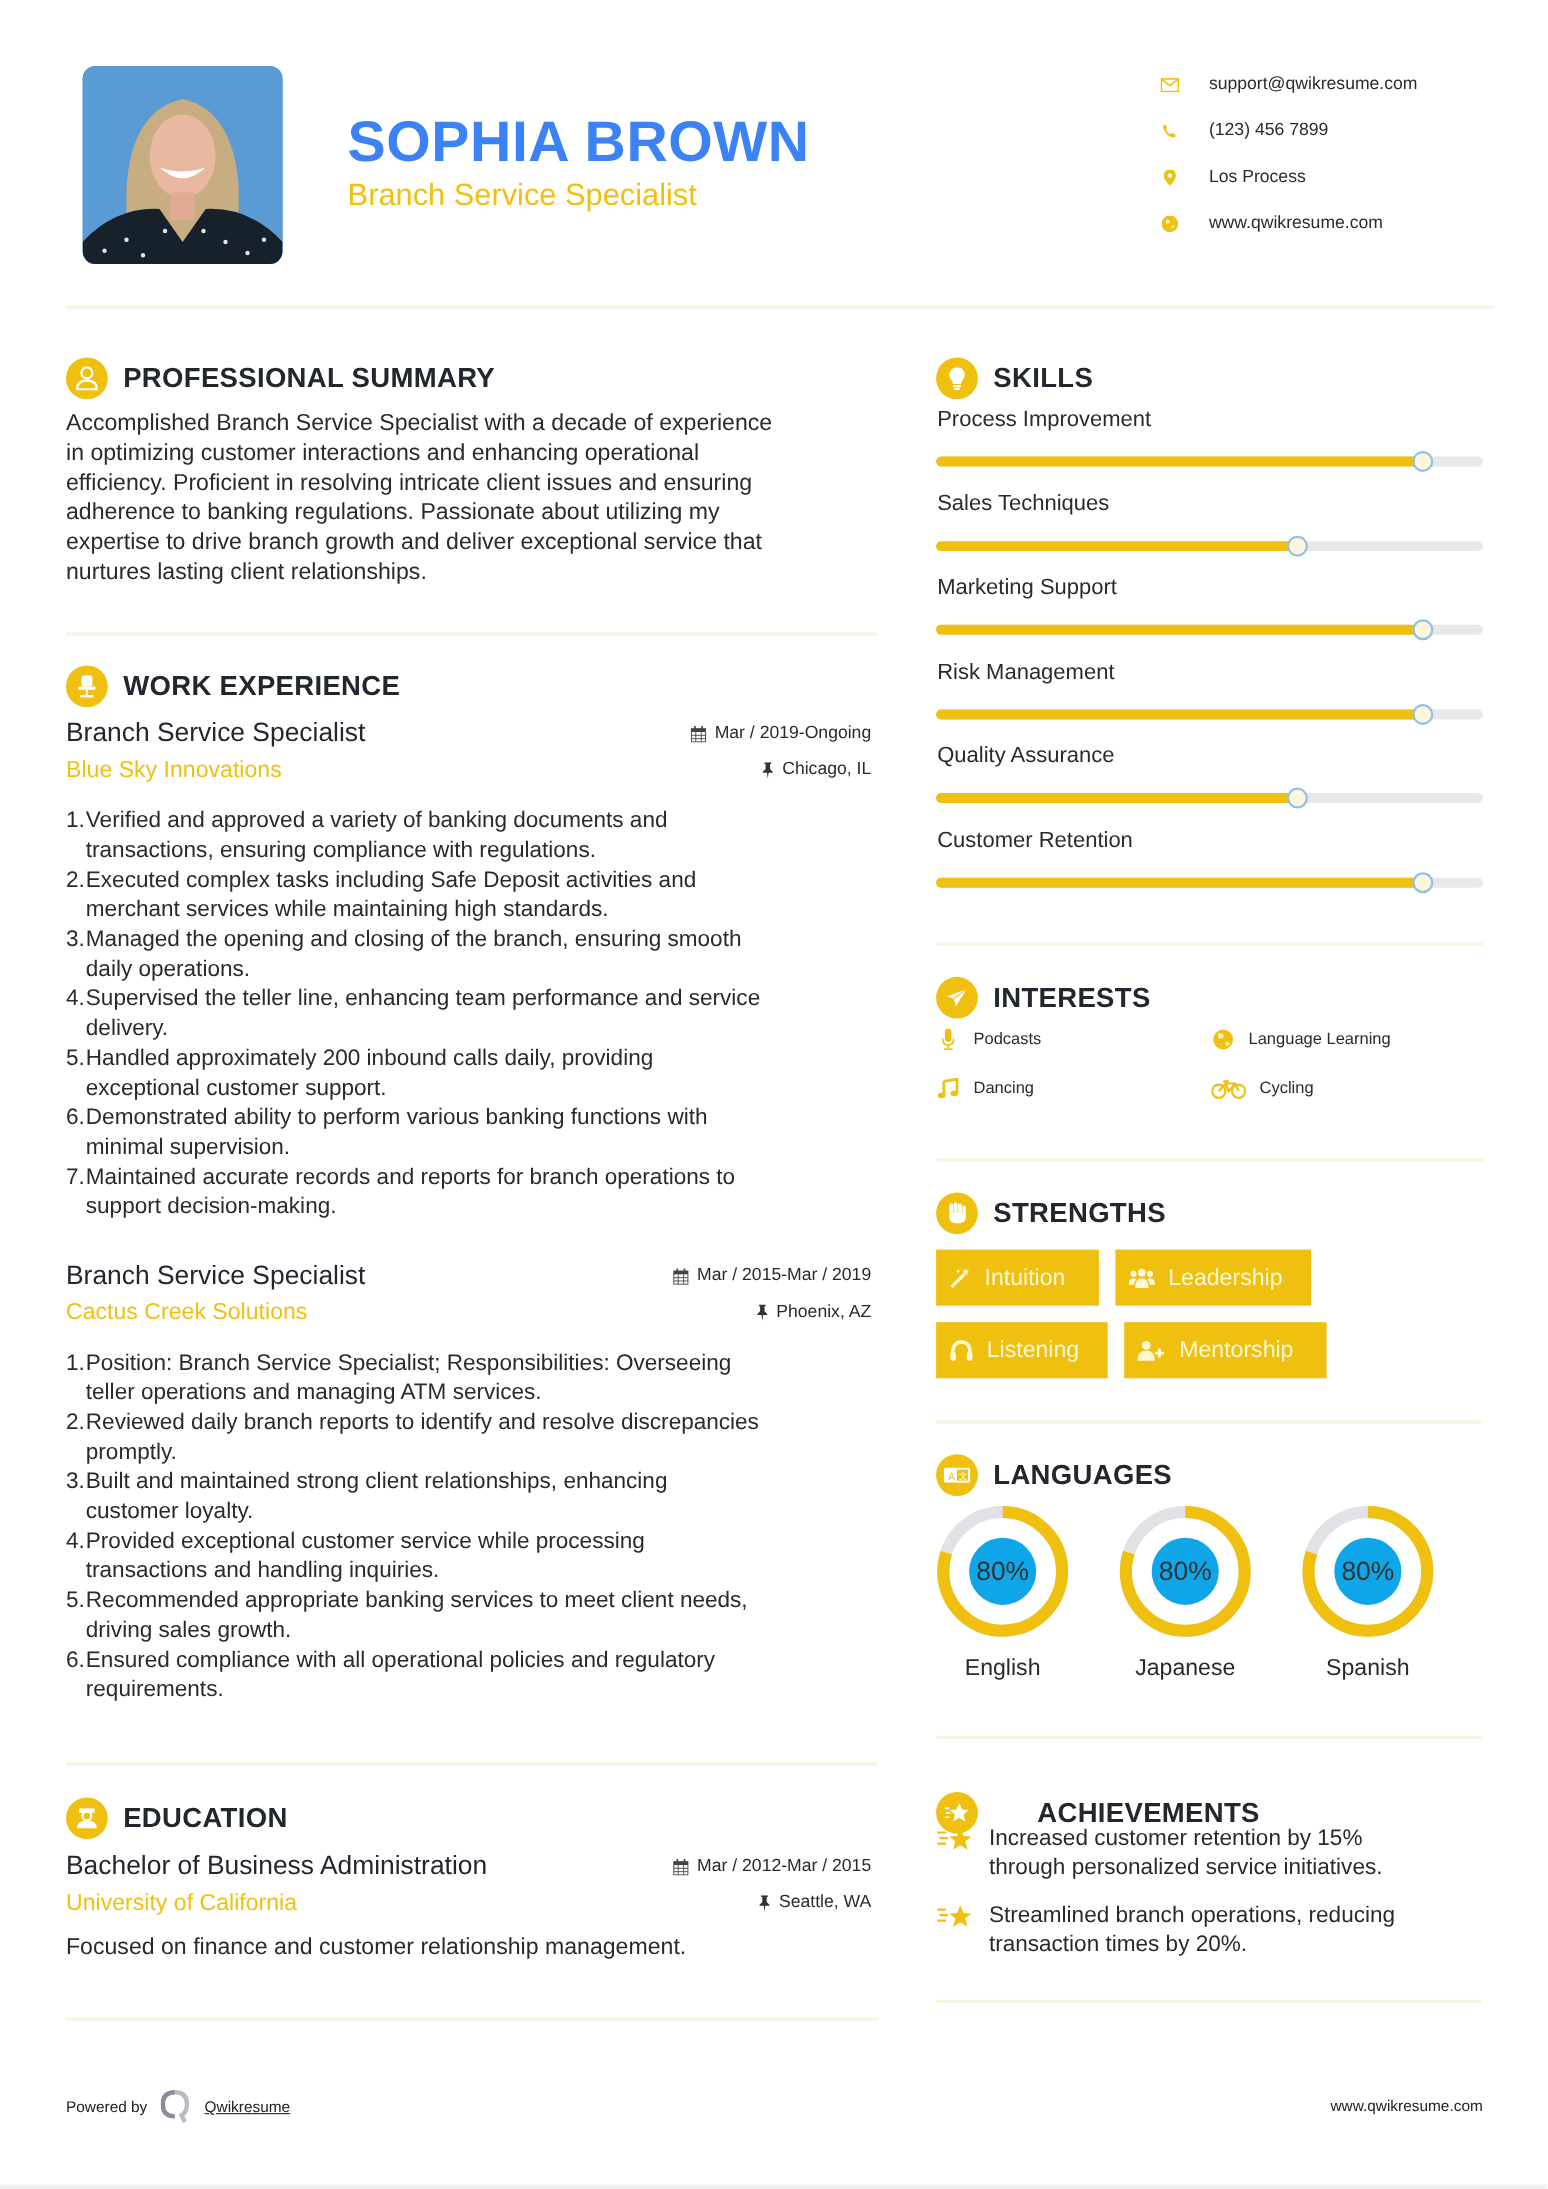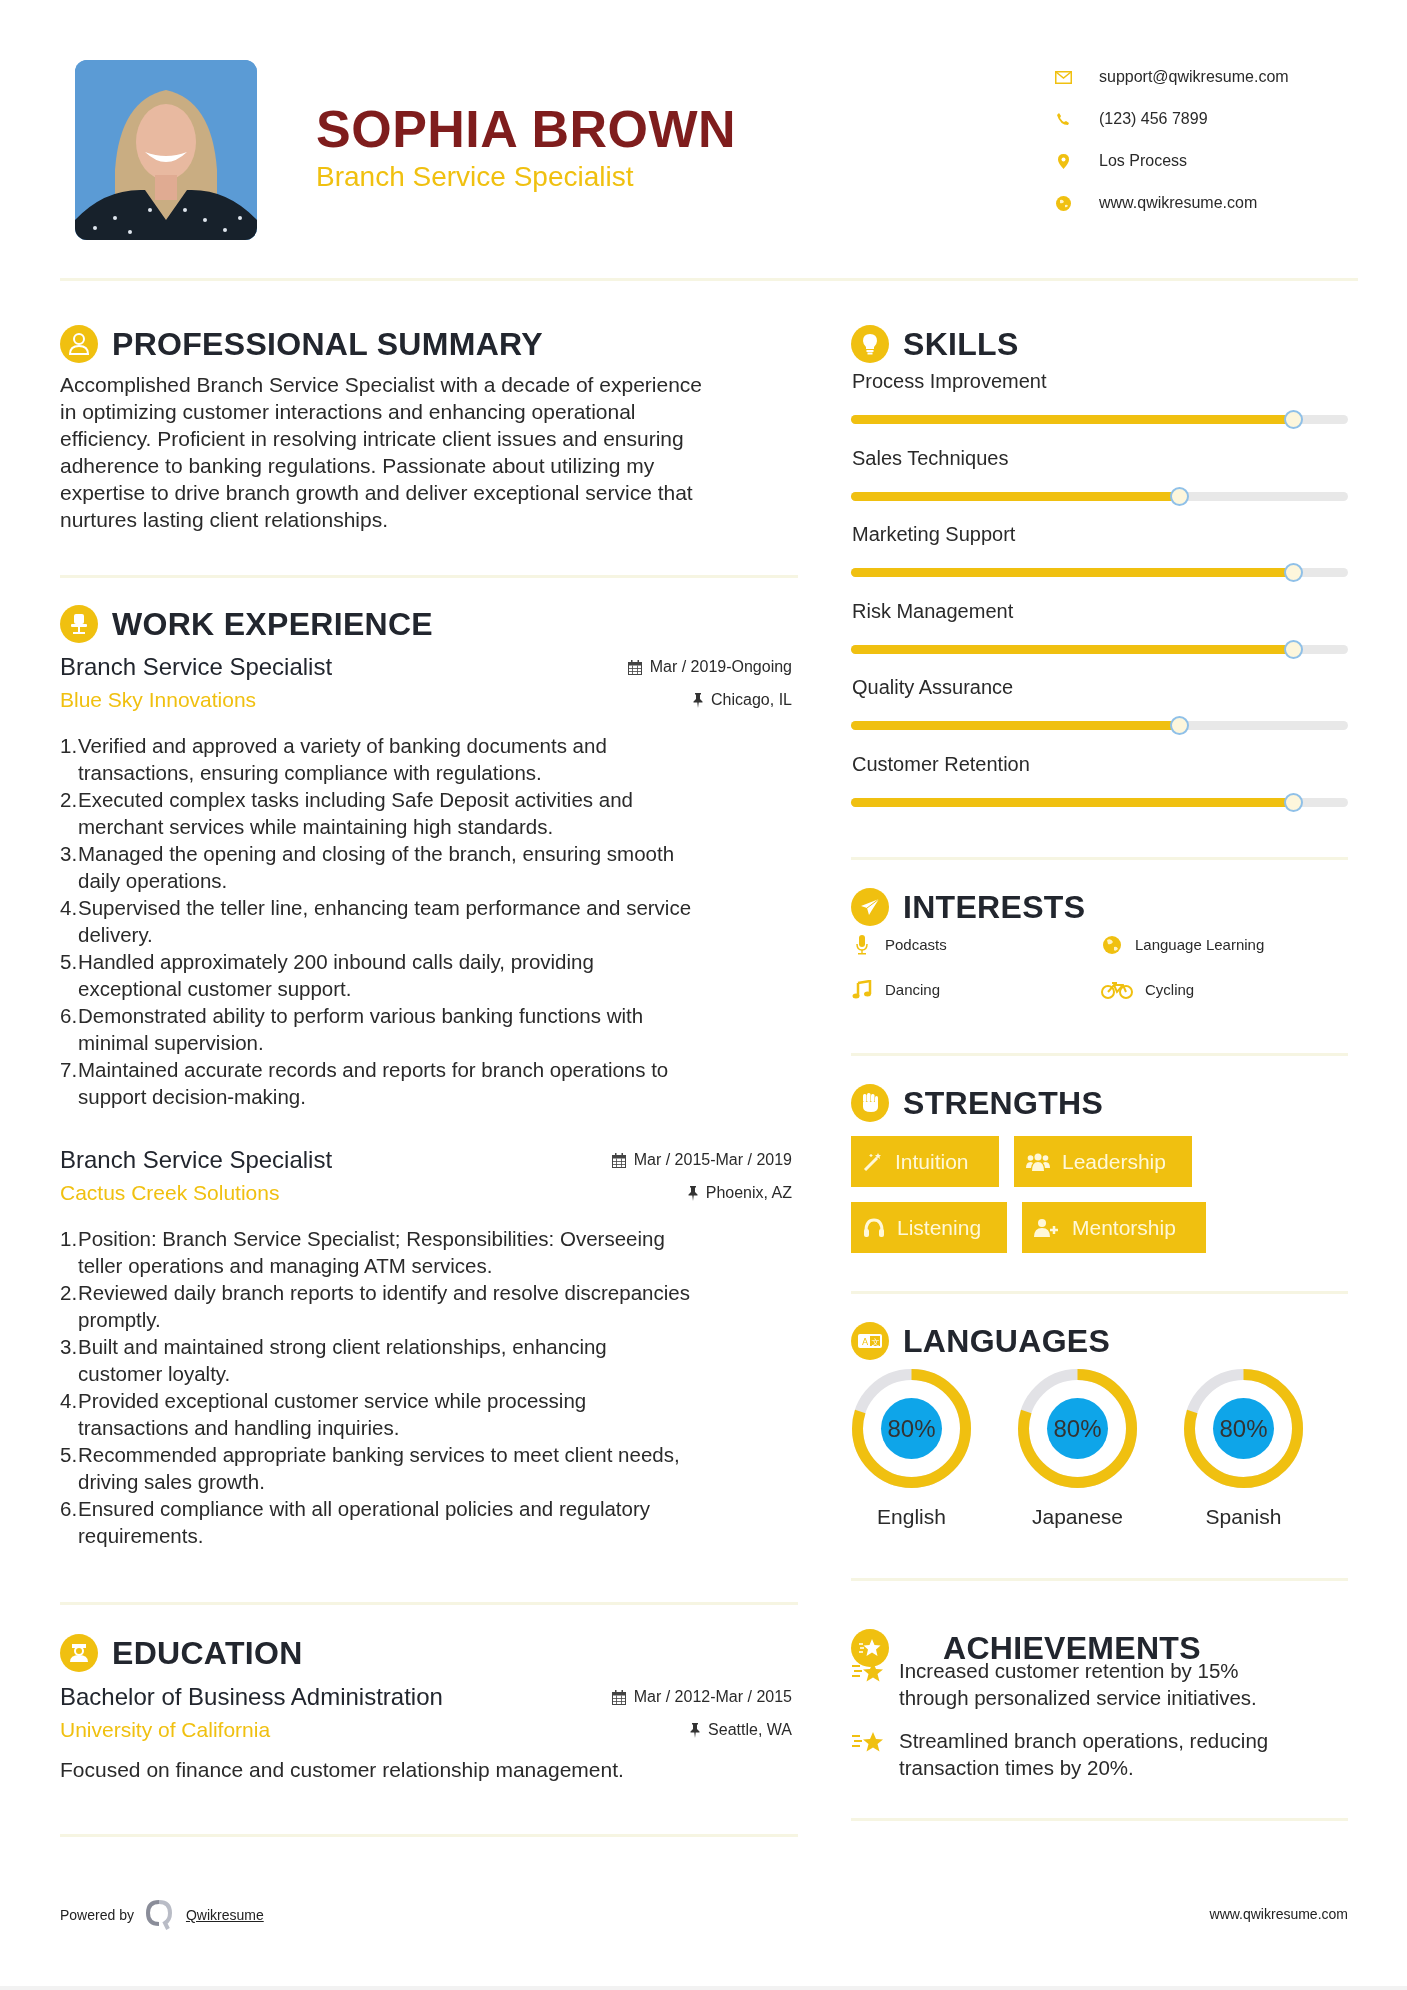--- a/index.html
+++ b/index.html
@@ -3,31 +3,31 @@
 <meta charset="utf-8">
 <style>
   * { box-sizing: border-box; margin: 0; padding: 0; }
   html, body { width: 1407px; height: 1990px; background: #ffffff; overflow: hidden; }
   body { font-family: "Liberation Sans", "DejaVu Sans", sans-serif; color: #2a2a2a; position: relative; }
   .page { position: relative; width: 1407px; height: 1990px; }
 
   
   .photo { position: absolute; left: 75px; top: 60px; width: 182px; height: 180px; border-radius: 12px; overflow: hidden; background: #5b9bd5; }
   .photo svg { width: 100%; height: 100%; display: block; }
-  .name { position: absolute; left: 316px; top: 103px; font-size: 52px; font-weight: bold; color: #7f1d1d; letter-spacing: 0.5px; line-height: 1; }
+  .name { position: absolute; left: 316px; top: 103px; font-size: 52px; font-weight: bold; color: #3b82f6; letter-spacing: 0.5px; line-height: 1; }
   .title { position: absolute; left: 316px; top: 163px; font-size: 28px; color: #f0c010; line-height: 1; }
   .contact { position: absolute; left: 1048px; top: 56px; width: 320px; }
   .contact-row { display: flex; align-items: center; height: 42px; font-size: 16px; color: #2a2a2a; }
   .contact-row .ic { width: 22px; height: 18px; margin-left: 4px; margin-right: 25px; display: flex; align-items: center; justify-content: center; }
   .divider { position: absolute; height: 3px; background: #f6f5e2; }
 
   
   .sec-head { position: absolute; display: flex; align-items: center; }
   .sec-icon { width: 38px; height: 38px; border-radius: 50%; background: #f0c010; display: flex; align-items: center; justify-content: center; margin-right: 14px; }
-  .sec-title { font-size: 32px; font-weight: bold; color: #22262e; letter-spacing: 0.3px; }
+  .sec-title { font-size: 25px; font-weight: bold; color: #22262e; letter-spacing: 0.3px; }
 
   
   .col-left { position: absolute; left: 60px; width: 738px; }
   .summary { font-size: 21px; line-height: 27px; color: #2a2a2a; }
   .job { position: absolute; left: 60px; width: 732px; }
   .job-row { display: flex; justify-content: space-between; align-items: center; }
   .job-title { font-size: 24px; color: #22262e; }
   .job-company { font-size: 21px; color: #f0c010; }
   .job-meta { font-size: 16px; color: #2a2a2a; display: flex; align-items: center; }
   .job-meta .mic { margin-right: 8px; display: inline-flex; }

